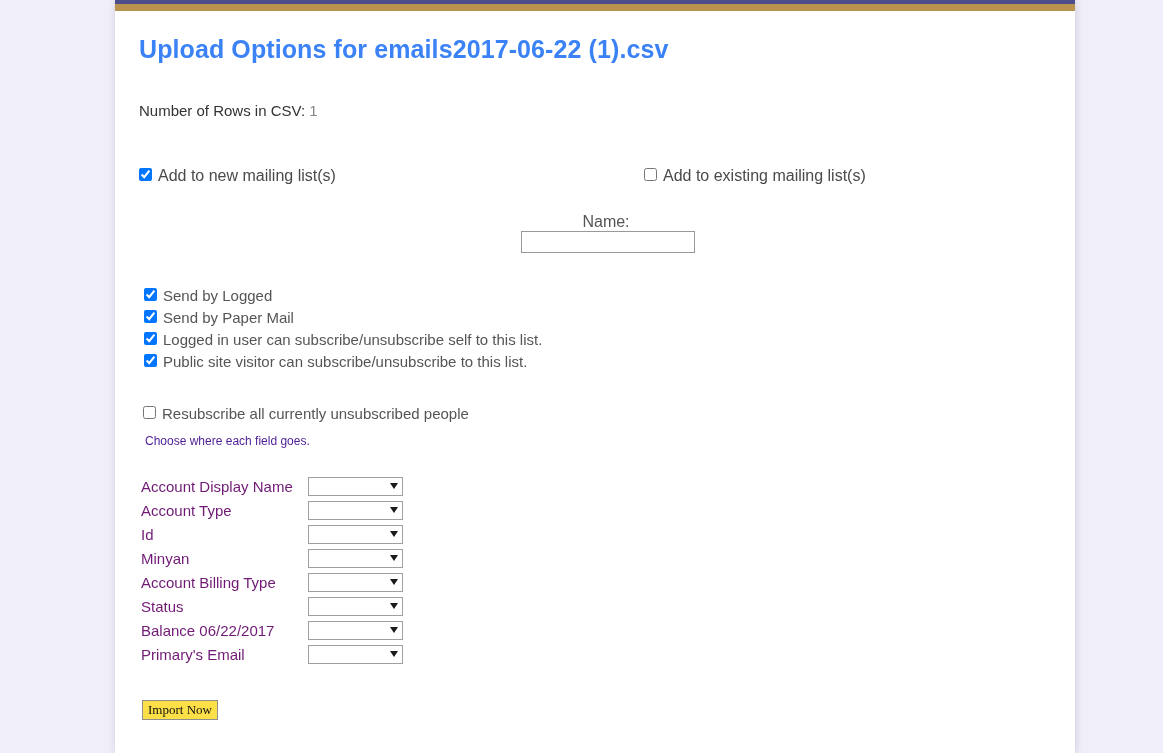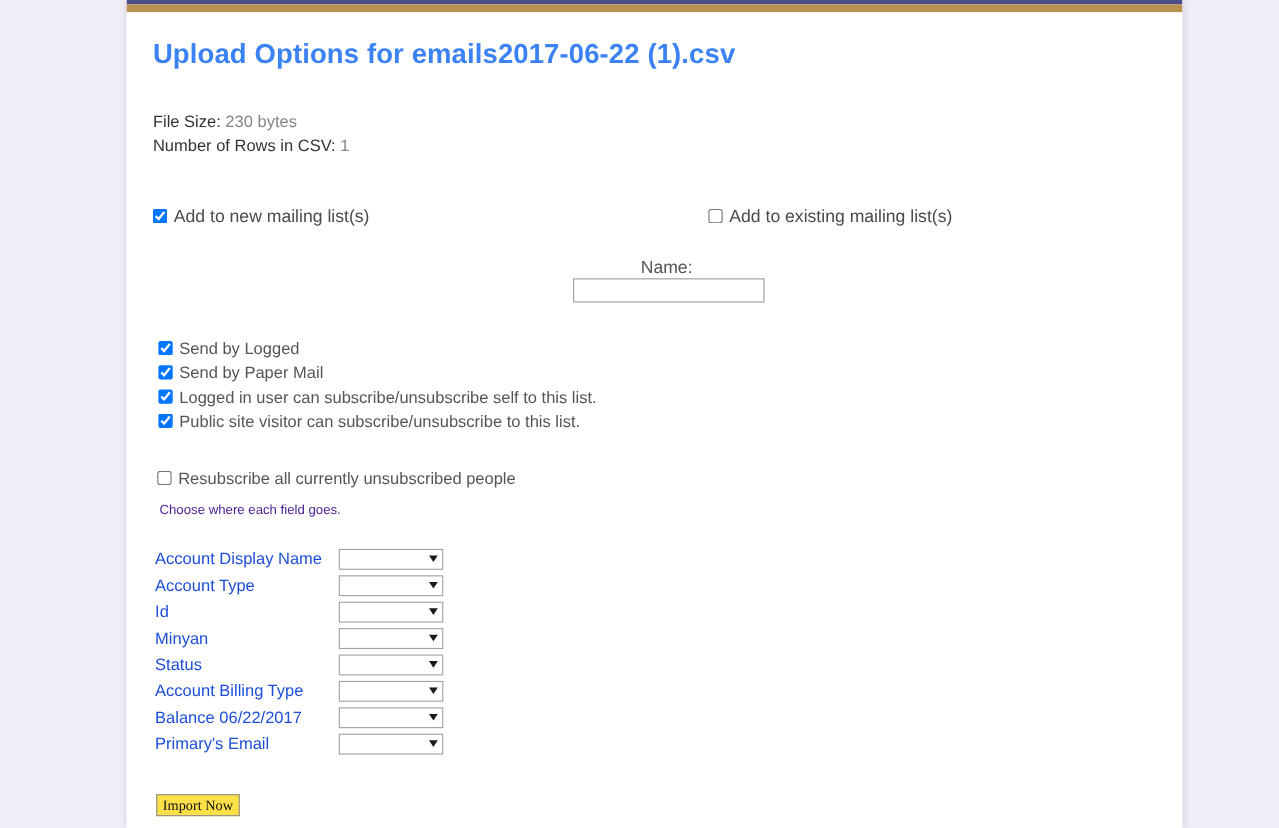--- a/index.html
+++ b/index.html
@@ -122,21 +122,21 @@
   }
   .field-row {
     display: flex;
     align-items: center;
     height: 24px;
   }
   .field-label-cell {
     flex: 0 0 auto;
     white-space: nowrap;
     font-size: 15px;
-    color: #1d4ed8;
+    color: #701a75;
     padding-right: 6px;
   }
   .field-spacer { flex: 1 1 auto; }
   .field-row-inner {
     display: flex;
     align-items: center;
     width: 262px;
   }
   select.map-select {
     width: 95px;
@@ -186,24 +186,20 @@
 <div class="page-wrap">
   <div class="panel">
 
     <div class="bar-top"></div>
     <div class="bar-gold"></div>
 
     <h1 class="page-title">Upload Options for emails2017-06-22 (1).csv</h1>
 
     <div class="meta-block">
       <div>
-        <span class="meta-label">File Size:</span>
-        <span class="meta-value">230 bytes</span>
-      </div>
-      <div>
         <span class="meta-label">Number of Rows in CSV:</span>
         <span class="meta-value">1</span>
       </div>
     </div>
 
     <div class="two-col">
 
       <div class="cb-row head">
         <input type="checkbox" checked="" style="">
         <span>Add to new mailing list(s)</span>
@@ -289,32 +285,32 @@
             <span class="field-spacer"></span>
             <span class="select-wrap">
               <select class="map-select"><option></option></select>
               <span class="select-arrow"></span>
             </span>
           </div>
         </div>
 
         <div class="field-row">
           <div class="field-row-inner">
+            <span class="field-label-cell">Account Billing Type</span>
+            <span class="field-spacer"></span>
+            <span class="select-wrap">
+              <select class="map-select"><option></option></select>
+              <span class="select-arrow"></span>
+            </span>
+          </div>
+        </div>
+
+        <div class="field-row">
+          <div class="field-row-inner">
             <span class="field-label-cell">Status</span>
-            <span class="field-spacer"></span>
-            <span class="select-wrap">
-              <select class="map-select"><option></option></select>
-              <span class="select-arrow"></span>
-            </span>
-          </div>
-        </div>
-
-        <div class="field-row">
-          <div class="field-row-inner">
-            <span class="field-label-cell">Account Billing Type</span>
             <span class="field-spacer"></span>
             <span class="select-wrap">
               <select class="map-select"><option></option></select>
               <span class="select-arrow"></span>
             </span>
           </div>
         </div>
 
         <div class="field-row">
           <div class="field-row-inner">

